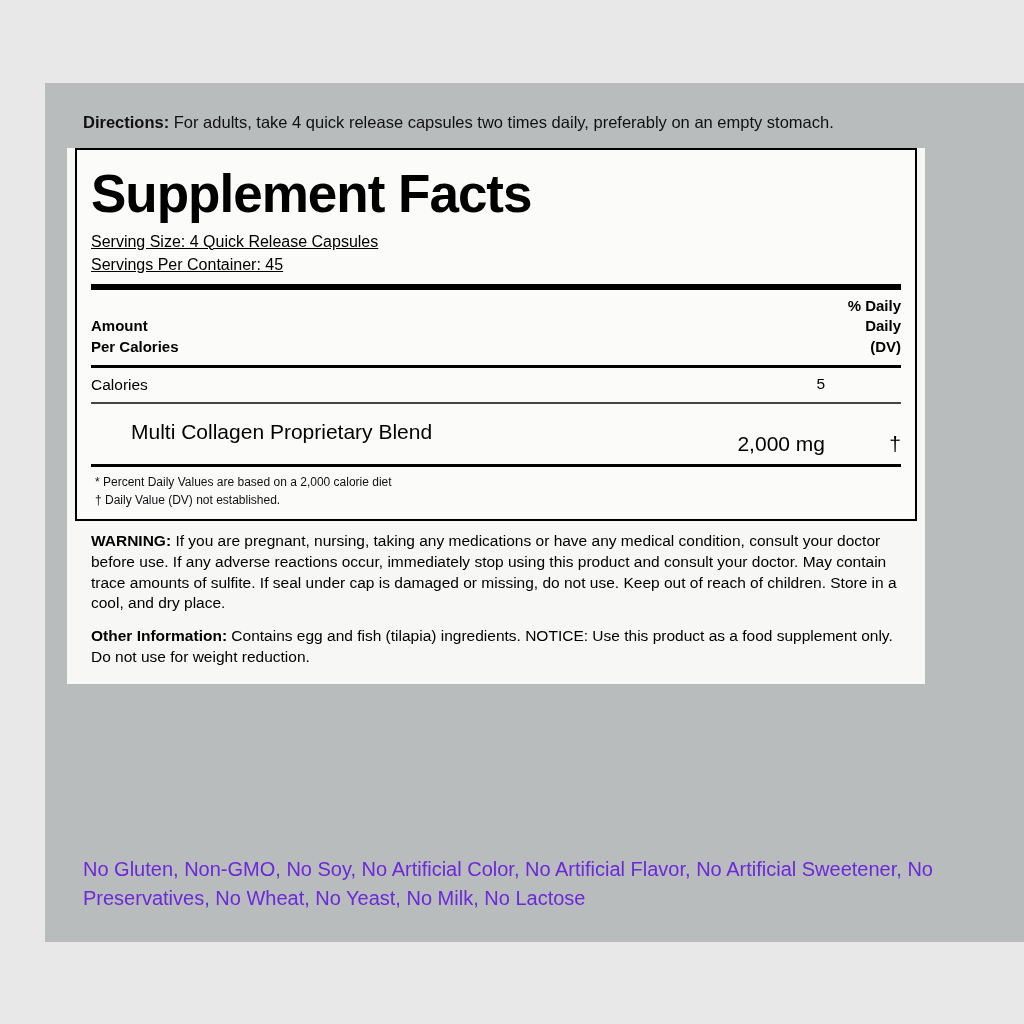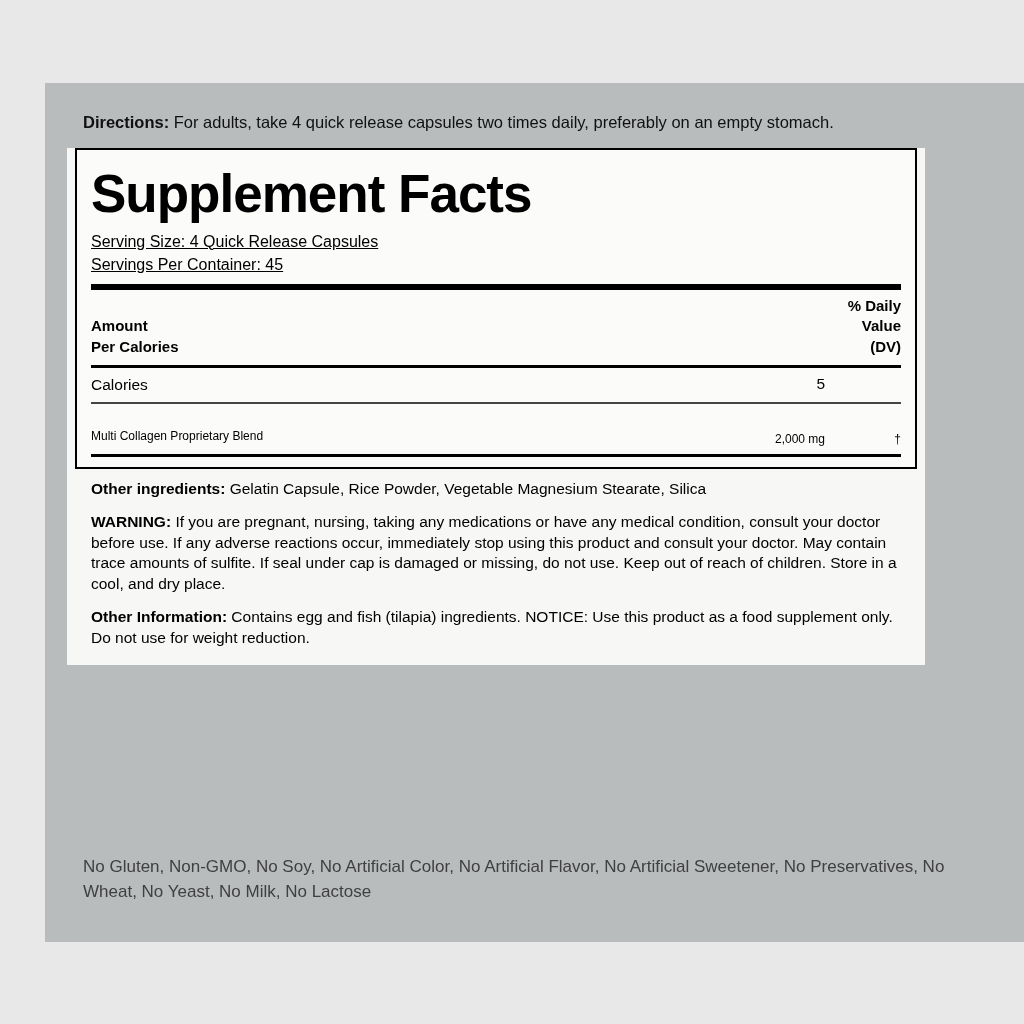--- a/index.html
+++ b/index.html
@@ -103,23 +103,24 @@
     padding-right: 18px;
     white-space: nowrap;
   }
   .nutrient-dv {
     width: 58px;
     text-align: right;
     white-space: nowrap;
   }
   .blend-row {
     display: flex;
-    align-items: flex-end;
-    font-size: 12px;
+    align-items: center;
+    font-size: 21px;
     padding: 6px 0 8px 0;
+    margin-left: 40px;
   }
   .blend-name {
     flex: 1 1 auto;
     line-height: 1.45;
   }
   .blend-amt {
     width: 120px;
     text-align: right;
     padding-right: 18px;
     white-space: nowrap;
@@ -146,23 +147,23 @@
   .panel-body p {
     margin: 0 0 12px 0;
   }
   .panel-body p:last-child { margin-bottom: 0; }
   .panel-body b { font-weight: bold; }
 
   .free-from {
     position: absolute;
     left: 38px;
     width: 862px;
-    font-size: 17px;
+    font-size: 20px;
     line-height: 1.45;
-    color: #404040;
+    color: #6d28d9;
   }
 </style>
 </head>
 <body>
 
 <div class="page">
 
   <div class="directions">
     <b>Directions:</b><span> For adults, take 4 quick release capsules two times daily, preferably on an empty stomach.</span>
   </div>
@@ -177,21 +178,21 @@
 
       <div class="rule-thick"></div>
 
       <div class="amount-row">
         <div class="amount-left">
           <div>Amount</div>
           <div>Per Calories</div>
         </div>
         <div class="amount-right">
           <div>% Daily</div>
-          <div>Value</div>
+          <div>Daily</div>
           <div>(DV)</div>
         </div>
       </div>
 
       <div class="rule-med"></div>
 
       <div class="nutrient-row">
         <div class="nutrient-name">Calories</div>
         <div class="nutrient-amt">5</div>
         <div class="nutrient-dv"></div>
@@ -205,24 +206,27 @@
       <div class="blend-row">
         <div class="blend-name">
           <div>Multi Collagen Proprietary Blend</div>
         </div>
         <div class="blend-amt">2,000 mg</div>
         <div class="blend-dv">†</div>
       </div>
 
       <div class="rule-med"></div>
 
+      <div class="footnotes">
+        <div>* Percent Daily Values are based on a 2,000 calorie diet</div>
+        <div>† Daily Value (DV) not established.</div>
+      </div>
     </div>
 
     <div class="panel-body">
-      <p><b>Other ingredients:</b><span> Gelatin Capsule, Rice Powder, Vegetable Magnesium Stearate, Silica</span></p>
       <p><b>WARNING:</b><span> If you are pregnant, nursing, taking any medications or have any medical condition, consult your doctor before use. If any adverse reactions occur, immediately stop using this product and consult your doctor. May contain trace amounts of sulfite. If seal under cap is damaged or missing, do not use. Keep out of reach of children. Store in a cool, and dry place.</span></p>
       <p><b>Other Information:</b><span> Contains egg and fish (tilapia) ingredients. NOTICE: Use this product as a food supplement only. Do not use for weight reduction.</span></p>
     </div>
 
   </div>
 
   <div class="free-from" style="top: 772px;">No Gluten, Non-GMO, No Soy, No Artificial Color, No Artificial Flavor, No Artificial Sweetener, No Preservatives, No Wheat, No Yeast, No Milk, No Lactose</div>
 
 </div>
 

